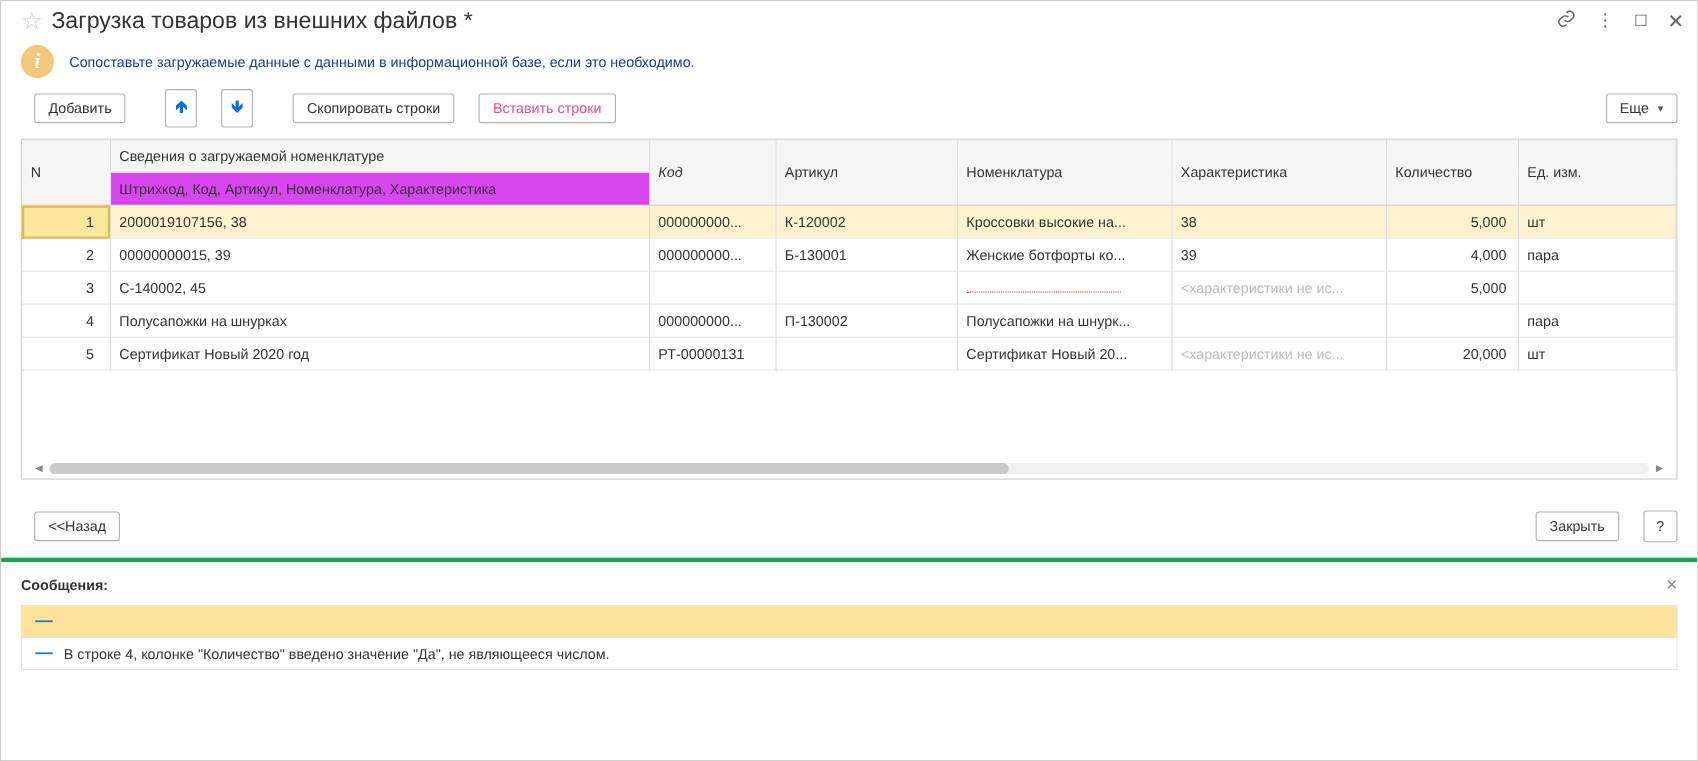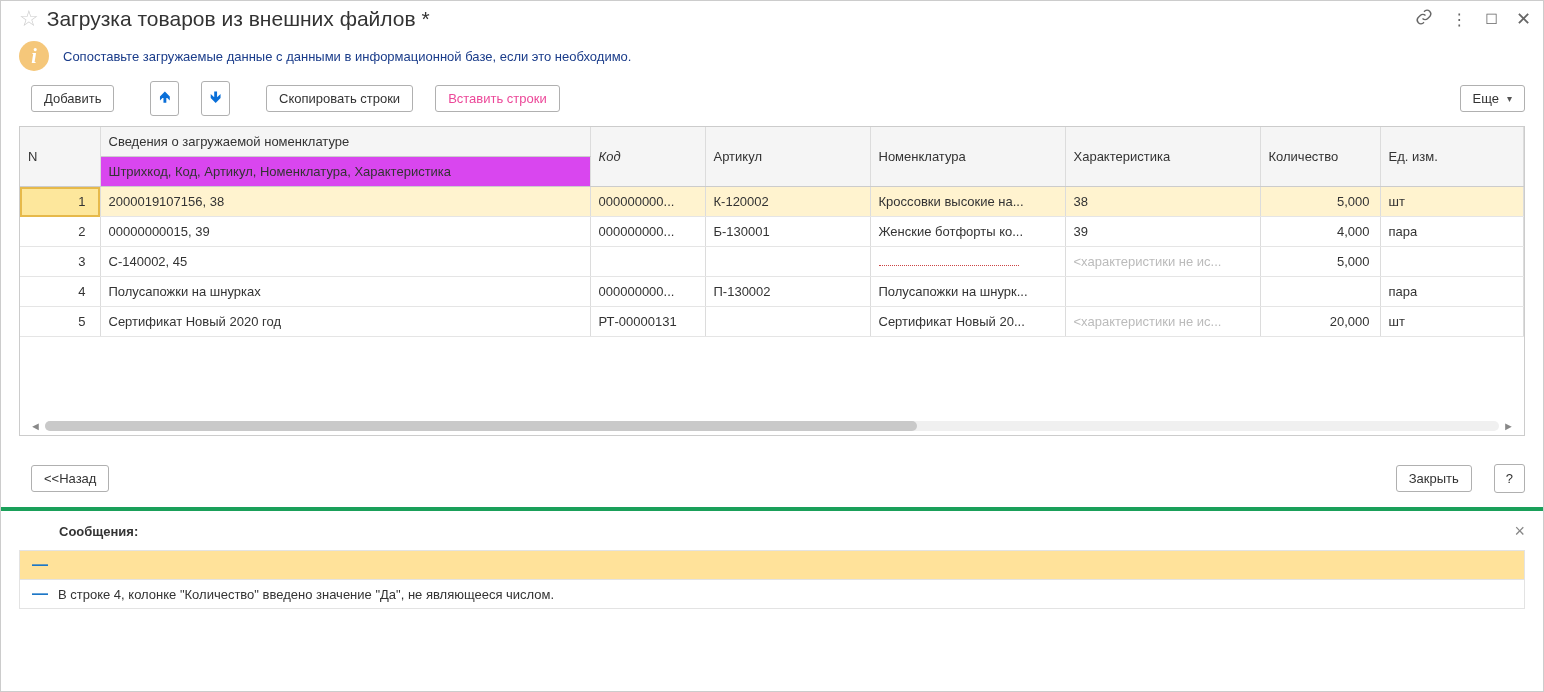--- a/index.html
+++ b/index.html
@@ -124,21 +124,21 @@
 
 .green-sep { height:4px; background:#1aa05a; margin: 0; }
 
 .messages {
   padding: 10px 18px 4px 18px;
 }
 .messages-head {
   display:flex; align-items:center; justify-content:space-between;
   padding-bottom:8px;
 }
-.messages-title { font-weight:bold; font-size:13px;margin-left:40px; }
+.messages-title { font-weight:bold; font-size:13px; }
 .messages-close { color:#888; font-size:18px; cursor:pointer; }
 
 .msg-row {
   border:1px solid #e3e3e3; border-top:none;
   padding:6px 12px; font-size:13px;
   display:flex; align-items:center; gap:10px;
 }
 .msg-list { border-top:1px solid #e3e3e3; }
 .msg-row.highlight { background:#ffe29a; }
 .msg-dash { color:#1d77c7; font-weight:bold; font-size:16px; line-height:1; }

